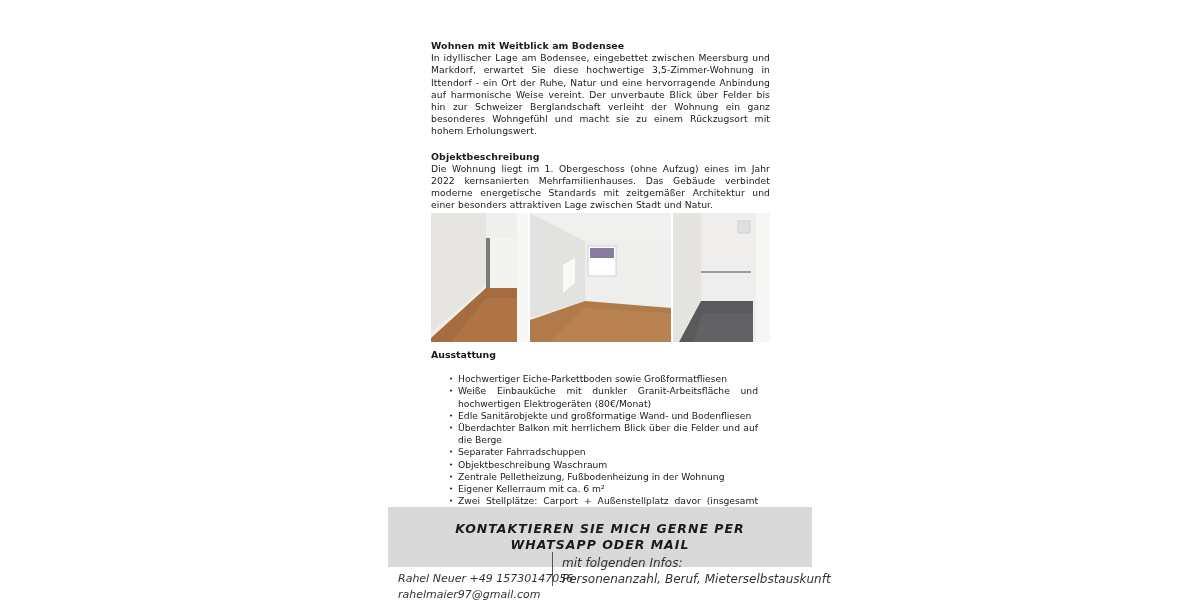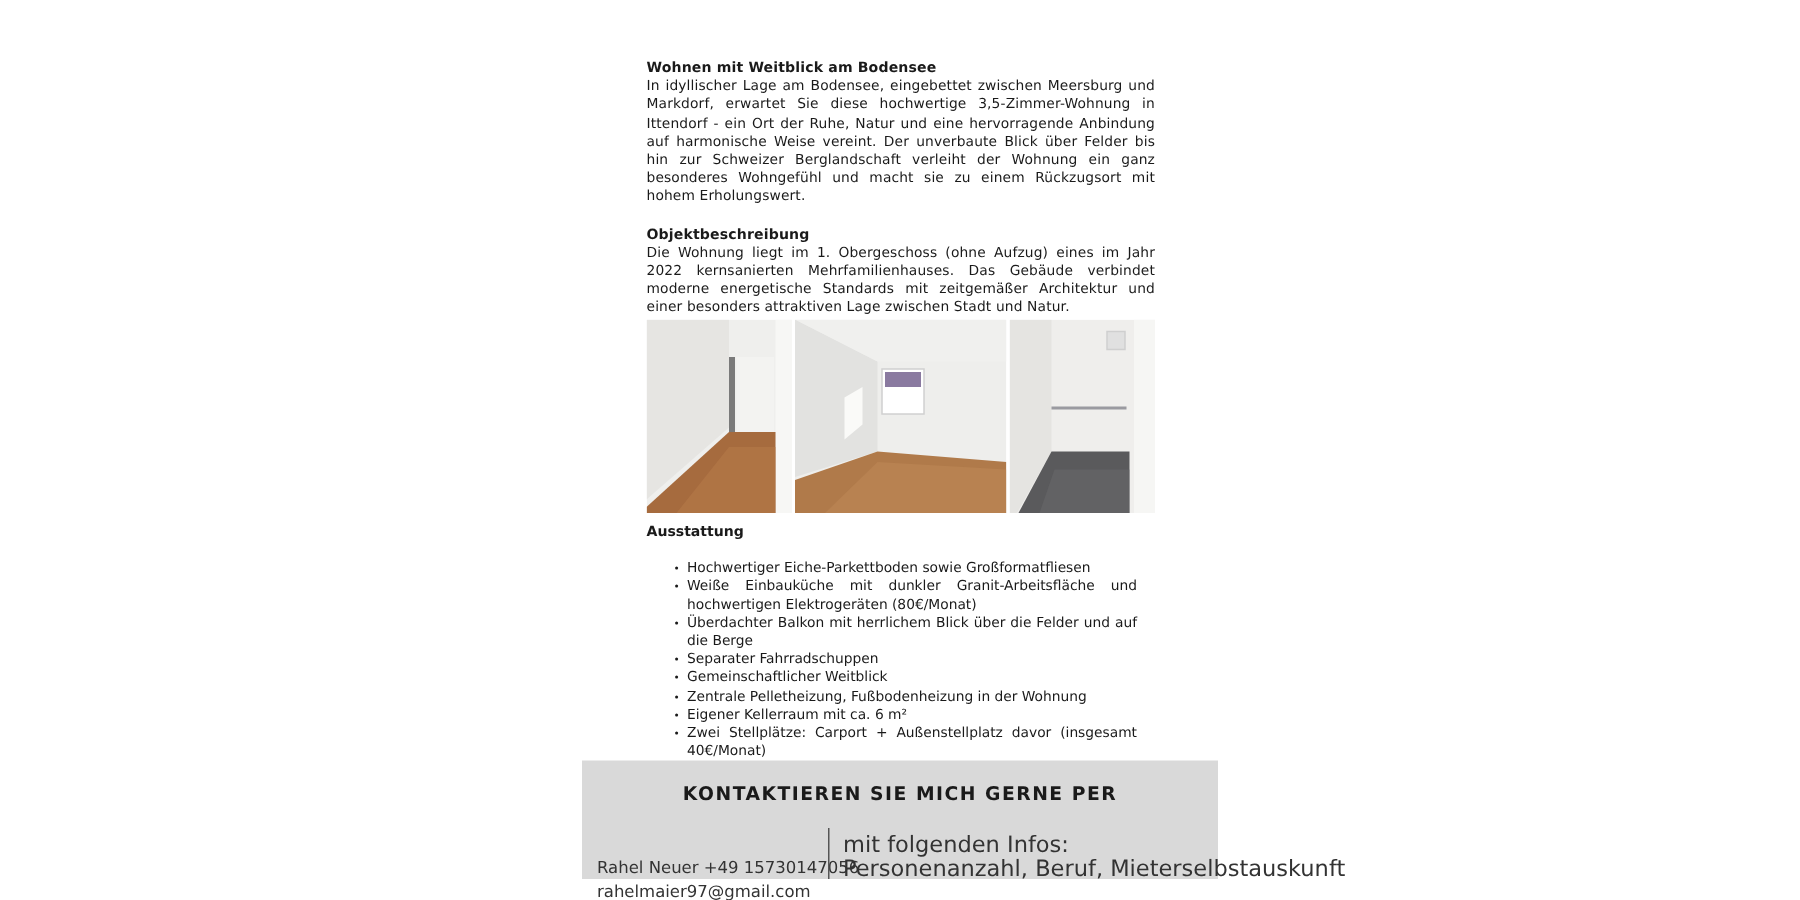--- a/index.html
+++ b/index.html
@@ -11,27 +11,27 @@
     .para { text-align: justify; text-align-last: left; margin: 0; }
     .gap { height: 13px; }
     .photos { position: absolute; left: 431px; top: 213px; width: 339px; height: 129px; }
     .photo { position: absolute; top: 0; height: 129px; overflow: hidden; }
     .photo svg { width: 100%; height: 100%; display: block; }
     .ausst { position: absolute; left: 431px; top: 349px; width: 339px;
              font-size: 9.2px; line-height: 12.2px; }
     .ausst ul { margin: 12px; padding-left: 15px; list-style: none; }
     .ausst li { position: relative; text-align: justify; text-align-last: left; }
     .ausst li::before { content: "•"; position: absolute; left: -9px; font-size: 7px; }
-    .footer { position: absolute; left: 388px; top: 507px; width: 424px; height: 79px;
-              background: #d9d9d9; }
+    .footer { position: absolute; left: 388px; top: 507px; width: 424px; height: 60px;
+              background: #d9d9d9; font-style: italic; }
     .footer-title { position: absolute; left: 0; right: 0; top: 14px; text-align: center;
                     font-size: 12.5px; line-height: 16px; letter-spacing: 1px; font-weight: bold; color: #1a1a1a; }
     .contact-left { position: absolute; left: 10px; top: 64px; font-size: 11px; line-height: 16px; color: #333; }
     .divider { position: absolute; left: 164px; top: 45px; width: 1px; height: 34px; background: #555; }
-    .contact-right { position: absolute; left: 174px; top: 48px; font-size: 15px; line-height: 16px; color: #333; white-space: nowrap; }
+    .contact-right { position: absolute; left: 174px; top: 48px; font-size: 12px; line-height: 16px; color: #333; white-space: nowrap; }
   </style>
 </head>
 <body>
 
 <div class="content">
   <p class="heading">Wohnen mit Weitblick am Bodensee</p>
   <p class="para">In idyllischer Lage am Bodensee, eingebettet zwischen Meersburg und Markdorf, erwartet Sie diese hochwertige 3,5-Zimmer-Wohnung in Ittendorf - ein Ort der Ruhe, Natur und eine hervorragende Anbindung auf harmonische Weise vereint. Der unverbaute Blick über Felder bis hin zur Schweizer Berglandschaft verleiht der Wohnung ein ganz besonderes Wohngefühl und macht sie zu einem Rückzugsort mit hohem Erholungswert.</p>
   <div class="gap"></div>
   <p class="heading">Objektbeschreibung</p>
   <p class="para">Die Wohnung liegt im 1. Obergeschoss (ohne Aufzug) eines im Jahr 2022 kernsanierten Mehrfamilienhauses. Das Gebäude verbindet moderne energetische Standards mit zeitgemäßer Architektur und einer besonders attraktiven Lage zwischen Stadt und Natur.</p>
@@ -72,33 +72,35 @@
       <polygon points="20,129 30,100 80,100 80,129" fill="#6a6a6c" opacity="0.5"></polygon>
     </svg>
   </div>
 </div>
 
 <div class="ausst">
   <p class="heading">Ausstattung</p>
   <ul>
     <li>Hochwertiger Eiche-Parkettboden sowie Großformatfliesen</li>
     <li>Weiße Einbauküche mit dunkler Granit-Arbeitsfläche und hochwertigen Elektrogeräten (80€/Monat)</li>
+    <li>Edle Sanitärobjekte und großformatige Wand- und Bodenfliesen</li>
     <li>Überdachter Balkon mit herrlichem Blick über die Felder und auf die Berge</li>
     <li>Separater Fahrradschuppen</li>
-    <li>Gemeinschaftlicher Weitblick</li>
+    <li>Objektbeschreibung Waschraum</li>
     <li>Zentrale Pelletheizung, Fußbodenheizung in der Wohnung</li>
     <li>Eigener Kellerraum mit ca. 6 m²</li>
     <li>Zwei Stellplätze: Carport + Außenstellplatz davor (insgesamt 40€/Monat)</li>
   </ul>
   <p class="para">Mieterwunsch: Nichtraucher, ohne Haustiere</p>
 </div>
 
 <div class="footer">
   <div class="footer-title">
     <div>KONTAKTIEREN SIE MICH GERNE PER</div>
+    <div>WHATSAPP ODER MAIL</div>
   </div>
   <div class="contact-left">
     <div>Rahel Neuer +49 15730147056</div>
     <div>rahelmaier97@gmail.com</div>
   </div>
   <div class="divider"></div>
   <div class="contact-right">
     <div>mit folgenden Infos:</div>
     <div>Personenanzahl, Beruf, Mieterselbstauskunft</div>
   </div>

